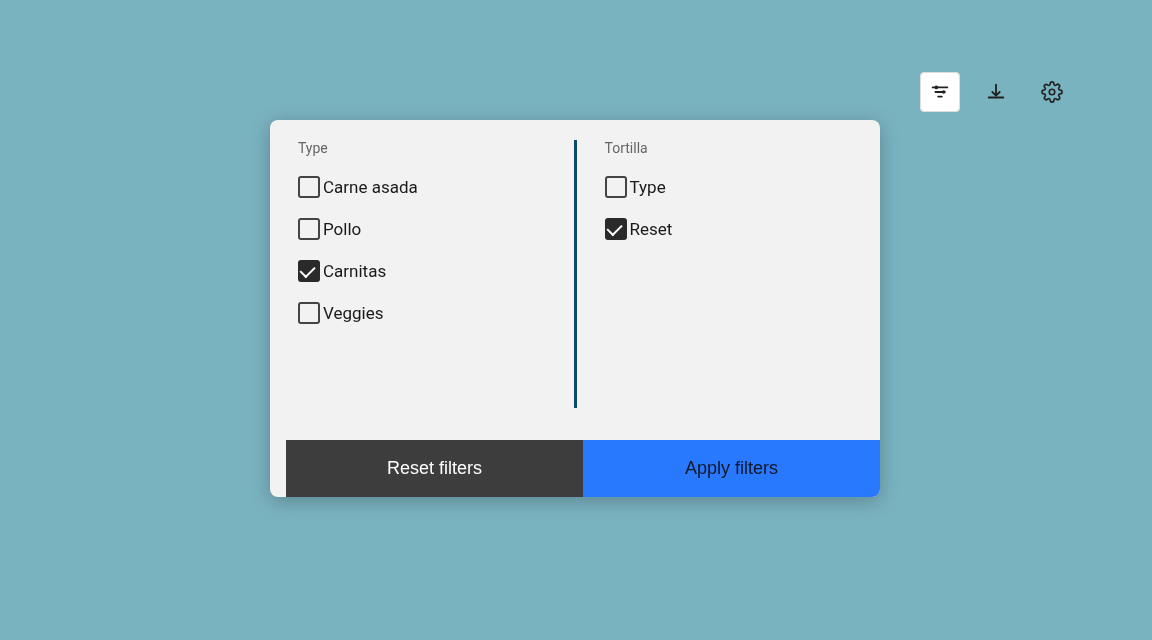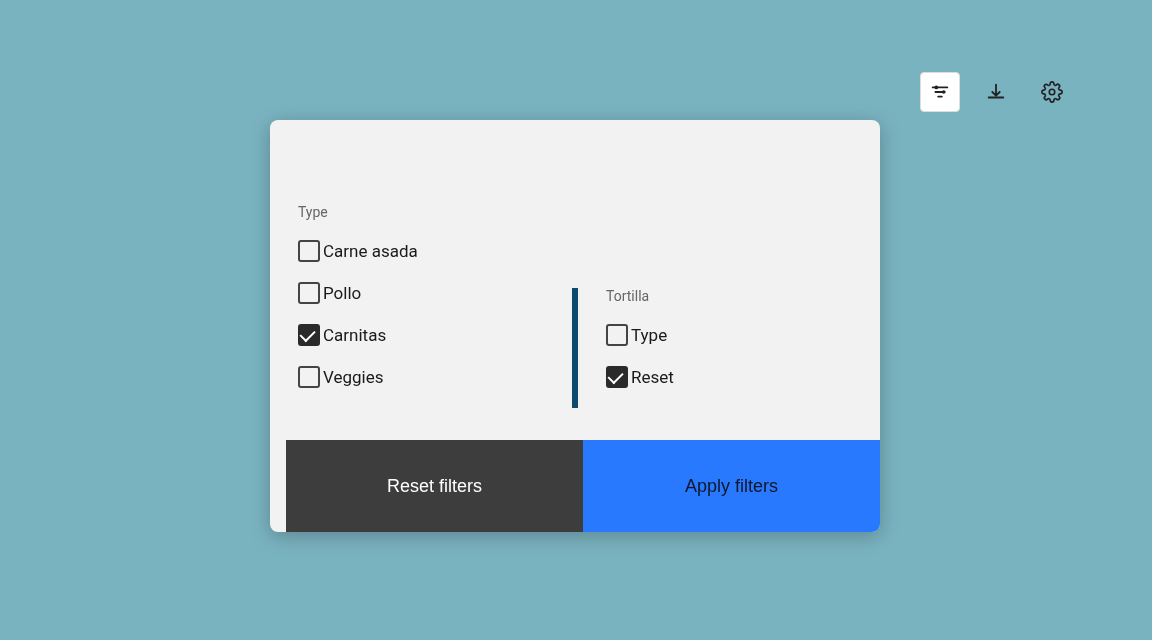--- a/index.html
+++ b/index.html
@@ -52,32 +52,31 @@
       left: 270px;
       width: 610px;
       background: #f2f2f2;
       border-radius: 8px;
       overflow: hidden;
       box-shadow: 0 4px 20px rgba(0,0,0,0.25);
     }
 
     .filter-body {
       display: flex;
-      padding: 28px 0 32px 0;
+      padding: 20px 0 32px 0;
       min-height: 320px;
-      align-items: flex-end;
     }
 
     .filter-column {
       flex: 1;
       padding: 0 28px;
     }
 
     .filter-column + .filter-column {
-      border-left: 6px solid #0c4a6e;
+      border-left: 3px solid #0c4a6e;
     }
 
     .column-label {
       font-size: 14px;
       color: #666;
       margin-bottom: 20px;
       font-weight: 400;
     }
 
     .filter-option {
@@ -118,21 +117,21 @@
       height: 7px;
       border-left: 2.5px solid white;
       border-bottom: 2.5px solid white;
       transform: rotate(-45deg) translateY(-2px);
       display: block;
     }
 
     
     .filter-footer {
       display: flex;
-      height: 92px;
+      height: 57px;
       padding-left: 16px;
     }
 
     .btn-reset {
       flex: 1;
       background: #3d3d3d;
       color: #ffffff;
       font-size: 18px;
       font-weight: 500;
       border: none;

